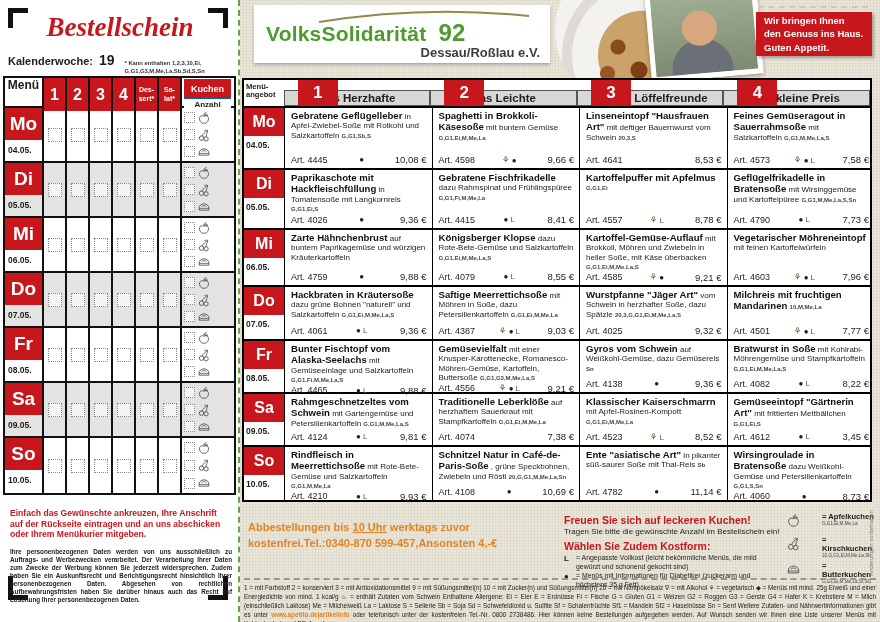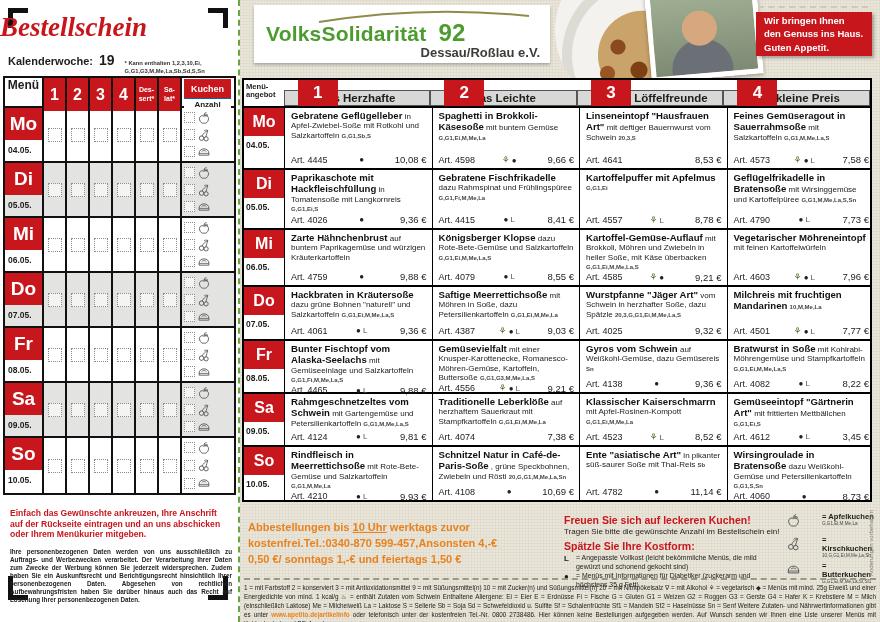--- a/index.html
+++ b/index.html
@@ -8,21 +8,21 @@
 .texture{background:
  repeating-linear-gradient(0deg,rgba(120,110,90,.06) 0 1px,transparent 1px 3px),
  repeating-linear-gradient(90deg,rgba(120,110,90,.06) 0 1px,transparent 1px 3px),#e9e5d8}
 
 .left-panel{position:absolute;left:0;top:0;width:240px;height:622px;background:#fff;border-right:2px dashed #6aa43f}
 .corner{position:absolute;width:20px;height:20px}
 .c-tl{left:8px;top:8px;border-left:5px solid #111;border-top:5px solid #111}
 .c-tr{right:10px;top:8px;border-right:5px solid #111;border-top:5px solid #111}
 .c-bl{left:8px;top:576px;border-left:5px solid #111;border-bottom:5px solid #111;height:24px}
 .c-br{right:10px;top:576px;border-right:5px solid #111;border-bottom:5px solid #111;height:24px}
-.os-title{position:absolute;left:0;top:12px;width:240px;text-align:left;font-family:"Liberation Serif",serif;font-style:italic;font-weight:bold;font-size:27px;color:#c8161d}
+.os-title{position:absolute;left:0;top:12px;width:240px;text-align:center;font-family:"Liberation Serif",serif;font-style:italic;font-weight:bold;font-size:27px;color:#c8161d}
 .week-row{position:absolute;left:8px;top:52px;width:228px;display:flex;align-items:baseline}
 .week-label{font-weight:bold;font-size:11px}
 .week-num{font-weight:bold;font-size:14px;margin-left:6px}
 .week-note{font-size:5.8px;font-weight:bold;color:#333;margin-left:10px;width:92px;line-height:1.3}
 .grid{position:absolute;left:3px;top:76px;width:233px;border:2px solid #111;background:#fff}
 .g-row{display:grid;grid-template-columns:37px repeat(6,23px) 53px;height:55px;border-bottom:2px solid #111;background:#fff}
 .g-row:last-child{border-bottom:none}
 .g-row.alt{background:#e3e3e2}
 .g-head{height:30px;background:#fff}
 .gh-menu{font-weight:bold;font-size:12px;display:flex;align-items:flex-end;justify-content:center;padding-bottom:19px}
@@ -867,30 +867,29 @@
                 <span class="m-price">8,73 €</span>
               </div>
             </div>
           </div>
         </div>
     </div>
 
     <div class="cancel-block">
       <div><span>Abbestellungen bis </span><u>10 Uhr</u><span> werktags zuvor</span></div>
       <div>kostenfrei.Tel.:0340-870 599-457,Ansonsten 4,-€</div>
-      <div>0,50 €/ sonntags 1,-€ und feiertags 1,50 €</div>
     </div>
 
     <div class="cake-head">
       <div class="h">Freuen Sie sich auf leckeren Kuchen!</div>
       <div class="s">Tragen Sie bitte die gewünschte Anzahl im Bestellschein ein!</div>
     </div>
 
     <div class="kostform">
-      <div class="h">Spätzle Sie Ihre Kostform:</div>
+      <div class="h">Wählen Sie Zudem Kostform:</div>
       <div class="kf-row">
         <span class="kf-sym">L</span>
         <span>= Angepasste Vollkost (leicht bekömmliche Menüs, die mild gewürzt und schonend gekocht sind)</span>
       </div>
       <div class="kf-row">
         <span class="kf-sym">●</span>
         <span>= Menüs mit Informationen für Diabetiker (zuckerarm und höchstens 35 g Fett)</span>
       </div>
     </div>
 

